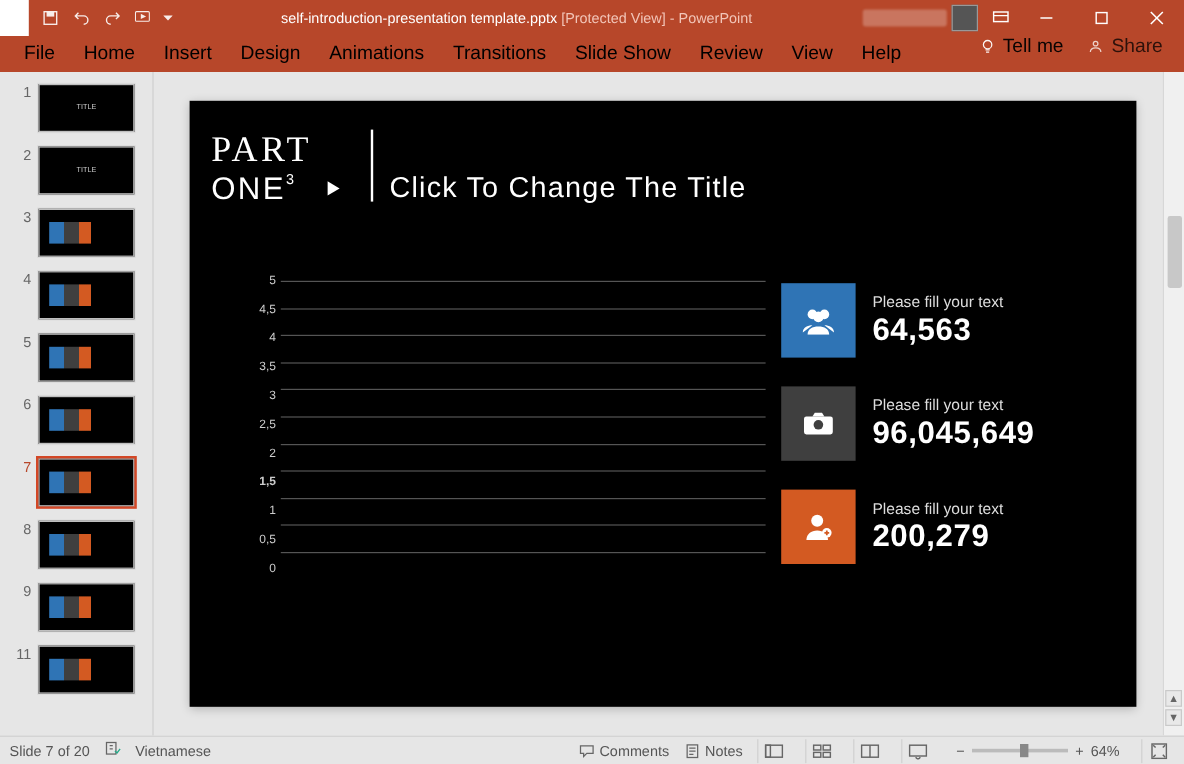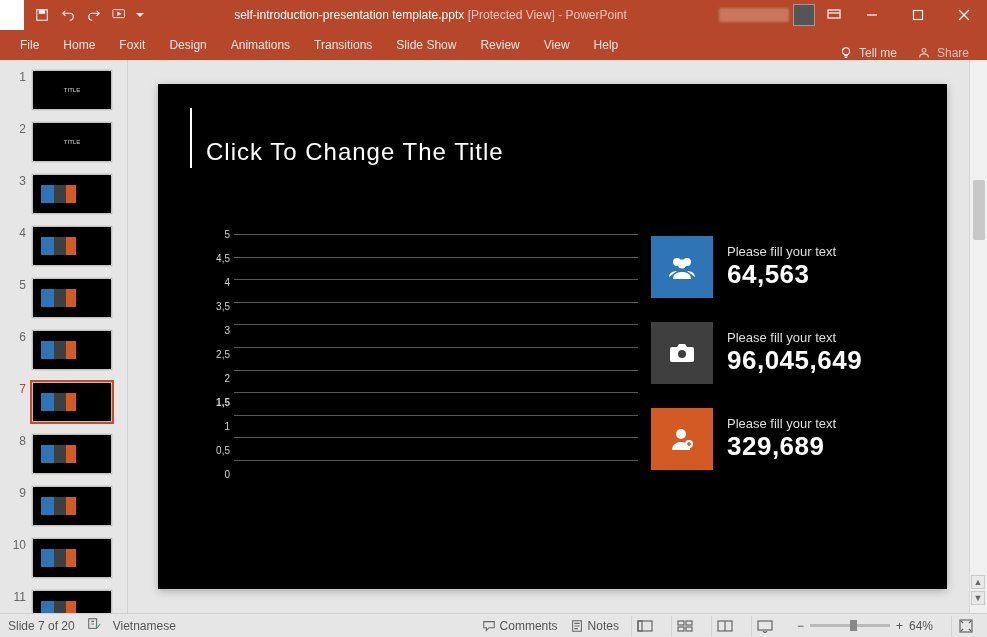--- a/index.html
+++ b/index.html
@@ -14,21 +14,21 @@
   .titlebar .win-controls { display: flex; align-items: center; gap: 0; }
   .titlebar .win-controls .wbtn { width: 46px; height: 30px; display: flex; align-items: center; justify-content: center; }
   .titlebar .smallbtn { width: 30px; height: 30px; display:flex;align-items:center;justify-content:center; }
   .titlebar .user-area { display:flex; align-items:center; gap:4px; padding:0 4px; }
   .titlebar .user-name-scr { width:70px; height:14px; background:rgba(255,255,255,.25); border-radius:2px; filter:blur(1px); }
   .titlebar .avatar { width:22px; height:22px; background:#555; border:1px solid #999; }
 
   .ic { display:inline-block; }
 
   
-  .ribbon { height: 30px; background: #B7472A; display: flex; align-items: flex-end; color: #e5e5e5; font-size: 12px; padding: 0 8px; gap: 0; }
+  .ribbon { height: 30px; background: #B7472A; display: flex; align-items: flex-start; color: #000000; font-size: 16px; padding: 0 8px; gap: 0; }
   .ribbon .tab { padding: 0 12px; height: 100%; display:flex;align-items:center; cursor:pointer; }
   .ribbon .spacer { flex:1; }
   .ribbon .tell-me { display:flex; align-items:center; gap:6px; padding:0 10px; opacity:.95;}
   .ribbon .share { display:flex; align-items:center; gap:6px; padding:0 10px; opacity:.75;}
 
   
   .body { position: absolute; top: 60px; left: 0; right: 0; bottom: 24px; background: #E6E6E6; display: flex; }
 
   
   .thumbs { width: 128px; background: #E6E6E6; border-right: 1px solid #D0D0D0; overflow: hidden; padding-top: 10px;}
@@ -154,21 +154,21 @@
           <line x1="1" y1="1" x2="11" y2="11"></line>
           <line x1="11" y1="1" x2="1" y2="11"></line>
         </svg>
       </div>
   </div>
 </div>
 
 <div class="ribbon">
   <div class="tab">File</div>
   <div class="tab">Home</div>
-  <div class="tab">Foxit</div>
+  <div class="tab">Insert</div>
   <div class="tab">Design</div>
   <div class="tab">Animations</div>
   <div class="tab">Transitions</div>
   <div class="tab">Slide Show</div>
   <div class="tab">Review</div>
   <div class="tab">View</div>
   <div class="tab">Help</div>
   <div class="spacer"></div>
   <div class="tell-me">
     <svg width="14" height="14" viewBox="0 0 16 16" fill="none" stroke="#fff" stroke-width="1.2">
@@ -255,41 +255,40 @@
       </div>
       <div class="thumb-row">
         <div class="num">9</div>
         <div class="mini">
           <div class="deco">
             <div style="width:90%;height:60%;background:linear-gradient(90deg,#2F74B5 20%,#3F3F3F 20% 40%,#D35A22 40% 55%,transparent 55%);"></div>
           </div>
         </div>
       </div>
       <div class="thumb-row">
-        <div class="num">10</div>
-        <div class="mini">
-          <div class="deco">
-            <div style="width:90%;height:60%;background:linear-gradient(90deg,#2F74B5 20%,#3F3F3F 20% 40%,#D35A22 40% 55%,transparent 55%);"></div>
-          </div>
-        </div>
-      </div>
-      <div class="thumb-row">
         <div class="num">11</div>
         <div class="mini">
           <div class="deco">
             <div style="width:90%;height:60%;background:linear-gradient(90deg,#2F74B5 20%,#3F3F3F 20% 40%,#D35A22 40% 55%,transparent 55%);"></div>
           </div>
         </div>
       </div>
     </div>
 
   <div class="stage">
     <div class="slide">
 
       <div class="slide-head">
+        <div class="part-block">
+          <div class="part">PART</div>
+          <div class="one">
+            <span>ONE</span><sup>3</sup>
+            &nbsp;&nbsp;<span class="play"></span>
+          </div>
+        </div>
         <div class="divider"></div>
         <div class="title-click">Click To Change The Title</div>
       </div>
 
       <div class="chart" id="chart">
         <div class="plot" id="chart-plot">
             <div class="grid-line" style="top: 100%;"></div>
             <div class="grid-line" style="top: 90%;"></div>
             <div class="grid-line" style="top: 80%;"></div>
             <div class="grid-line" style="top: 70%;"></div>
@@ -363,21 +362,21 @@
             <div class="box" style="background: rgb(211, 90, 34);">
               <svg width="26" height="26" viewBox="0 0 26 26" fill="#fff">
                 <circle cx="12" cy="8" r="5"></circle>
                 <path d="M3 24c0-5 4-8 9-8s9 3 9 8"></path>
                 <circle cx="20" cy="18" r="4" fill="#fff"></circle>
                 <path d="M20 16v4M18 18h4" stroke="#D35A22" stroke-width="1.5"></path>
               </svg>
             </div>
             <div class="txt">
               <div class="lbl">Please fill your text</div>
-              <div class="val">329,689</div>
+              <div class="val">200,279</div>
             </div>
           </div>
         </div>
 
     </div>
 
     <div class="vscroll">
       <div class="thumb-sb"></div>
     </div>
     <div class="stage-nav">

